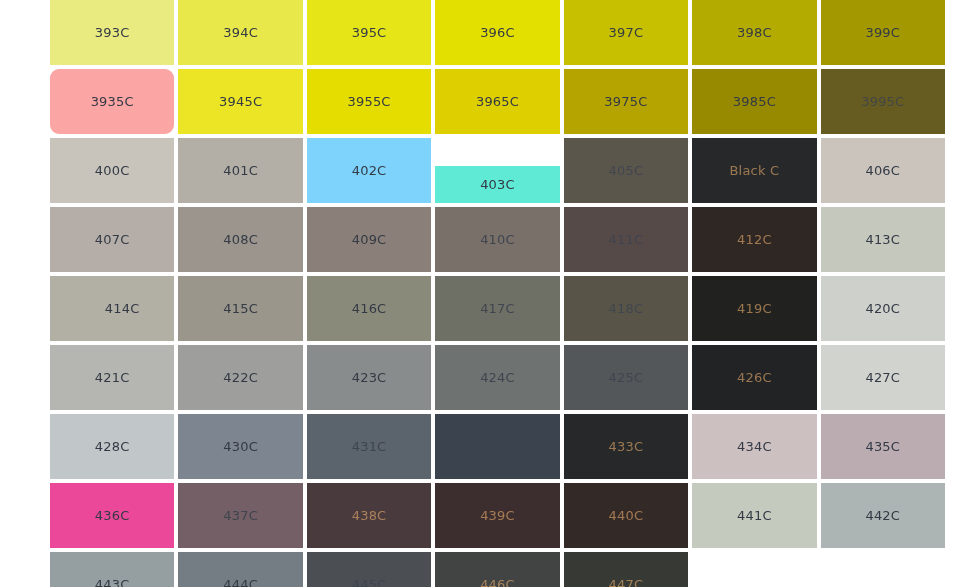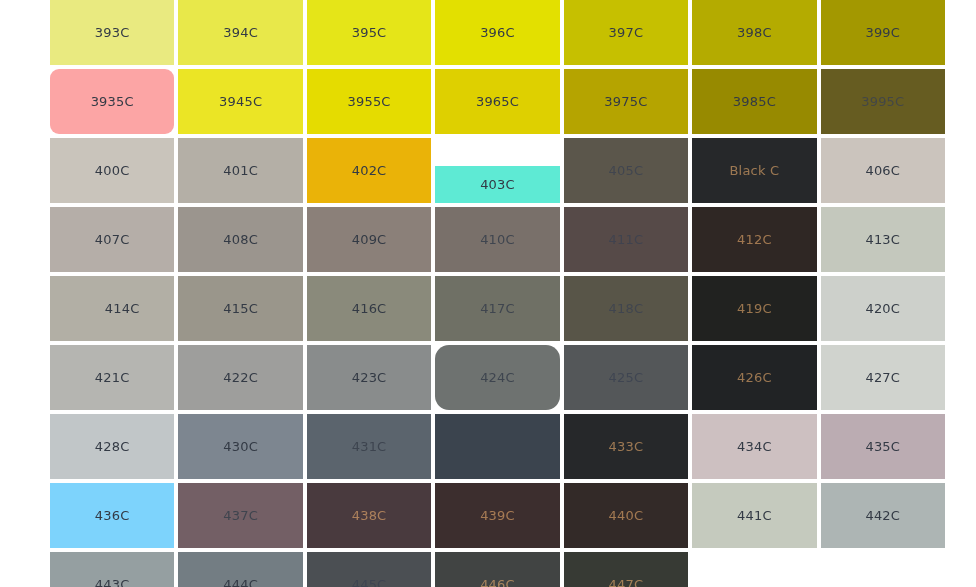--- a/index.html
+++ b/index.html
@@ -93,21 +93,21 @@
     </div>
     <div class="swatch lbl-faint" style="background-color: rgb(102, 92, 33);">
       <span class="swatch-label">3995C</span>
     </div>
     <div class="swatch" style="background-color: rgb(201, 196, 187);">
       <span class="swatch-label">400C</span>
     </div>
     <div class="swatch" style="background-color: rgb(180, 175, 166);">
       <span class="swatch-label">401C</span>
     </div>
-    <div class="swatch" style="background-color: #eab308;">
+    <div class="swatch" style="background-color: #7dd3fc;">
       <span class="swatch-label">402C</span>
     </div>
     <div class="swatch" style="background-color: #5eead4; margin-top: 28px;">
       <span class="swatch-label">403C</span>
     </div>
     <div class="swatch lbl-faint" style="background-color: rgb(91, 86, 75);">
       <span class="swatch-label">405C</span>
     </div>
     <div class="swatch lbl-ghost" style="background-color: rgb(38, 40, 42);">
       <span class="swatch-label">Black C</span>
@@ -159,21 +159,21 @@
     </div>
     <div class="swatch" style="background-color: rgb(181, 181, 177);">
       <span class="swatch-label">421C</span>
     </div>
     <div class="swatch" style="background-color: rgb(158, 158, 156);">
       <span class="swatch-label">422C</span>
     </div>
     <div class="swatch" style="background-color: rgb(137, 140, 140);">
       <span class="swatch-label">423C</span>
     </div>
-    <div class="swatch lbl-dim" style="background-color: rgb(110, 114, 112); border-radius: 14px;">
+    <div class="swatch lbl-dim" style="background-color: rgb(110, 114, 112);">
       <span class="swatch-label">424C</span>
     </div>
     <div class="swatch lbl-faint" style="background-color: rgb(84, 87, 89);">
       <span class="swatch-label">425C</span>
     </div>
     <div class="swatch lbl-ghost" style="background-color: rgb(33, 35, 37);">
       <span class="swatch-label">426C</span>
     </div>
     <div class="swatch" style="background-color: rgb(208, 211, 206);">
       <span class="swatch-label">427C</span>
@@ -192,21 +192,21 @@
     </div>
     <div class="swatch lbl-ghost" style="background-color: rgb(38, 40, 42);">
       <span class="swatch-label">433C</span>
     </div>
     <div class="swatch" style="background-color: rgb(205, 192, 193);">
       <span class="swatch-label">434C</span>
     </div>
     <div class="swatch" style="background-color: rgb(187, 172, 178);">
       <span class="swatch-label">435C</span>
     </div>
-    <div class="swatch" style="background-color: #7dd3fc;">
+    <div class="swatch" style="background-color: #ec4899;">
       <span class="swatch-label">436C</span>
     </div>
     <div class="swatch lbl-dim" style="background-color: rgb(115, 95, 101);">
       <span class="swatch-label">437C</span>
     </div>
     <div class="swatch lbl-ghost" style="background-color: rgb(73, 58, 62);">
       <span class="swatch-label">438C</span>
     </div>
     <div class="swatch lbl-ghost" style="background-color: rgb(60, 46, 46);">
       <span class="swatch-label">439C</span>

